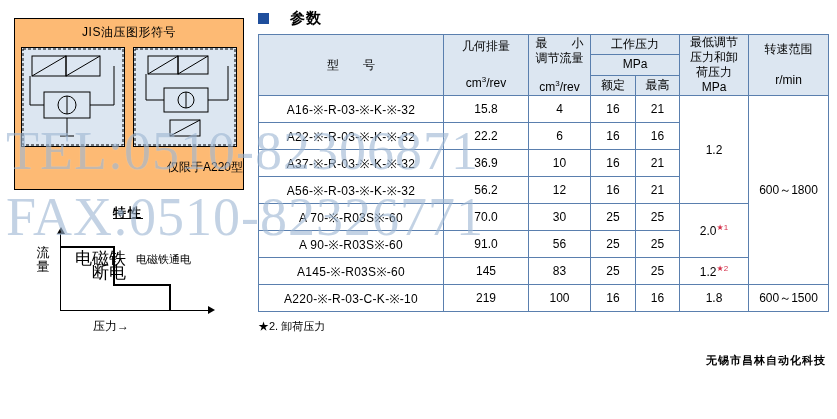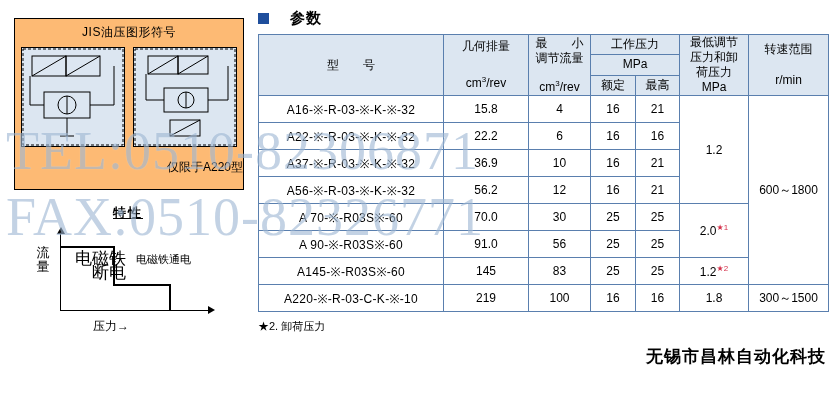--- a/index.html
+++ b/index.html
@@ -256,21 +256,21 @@
   }
   .notes {
     margin-top: 6px;
     font-size: 11px;
     line-height: 16px;
   }
   .company {
     position: absolute;
     right: 2px;
     bottom: -34px;
-    font-size: 17px;
+    font-size: 11px;
     font-weight: bold;
     letter-spacing: 1px;
   }
 
   
   .watermark {
     position: absolute;
     left: 0;
     top: 118px;
     width: 837px;
@@ -461,21 +461,21 @@
           <td>25</td>
           <td><span>1.2</span><span class="star">★2</span></td>
         </tr>
         <tr>
           <td class="model">A220-※-R-03-C-K-※-10</td>
           <td>219</td>
           <td>100</td>
           <td>16</td>
           <td>16</td>
           <td>1.8</td>
-          <td>300～1500</td>
+          <td>600～1500</td>
         </tr>
       </tbody>
     </table>
 
     <div class="notes">
       <div>★2. 卸荷压力</div>
     </div>
 
     <div class="company">无锡市昌林自动化科技</div>
   </div>

